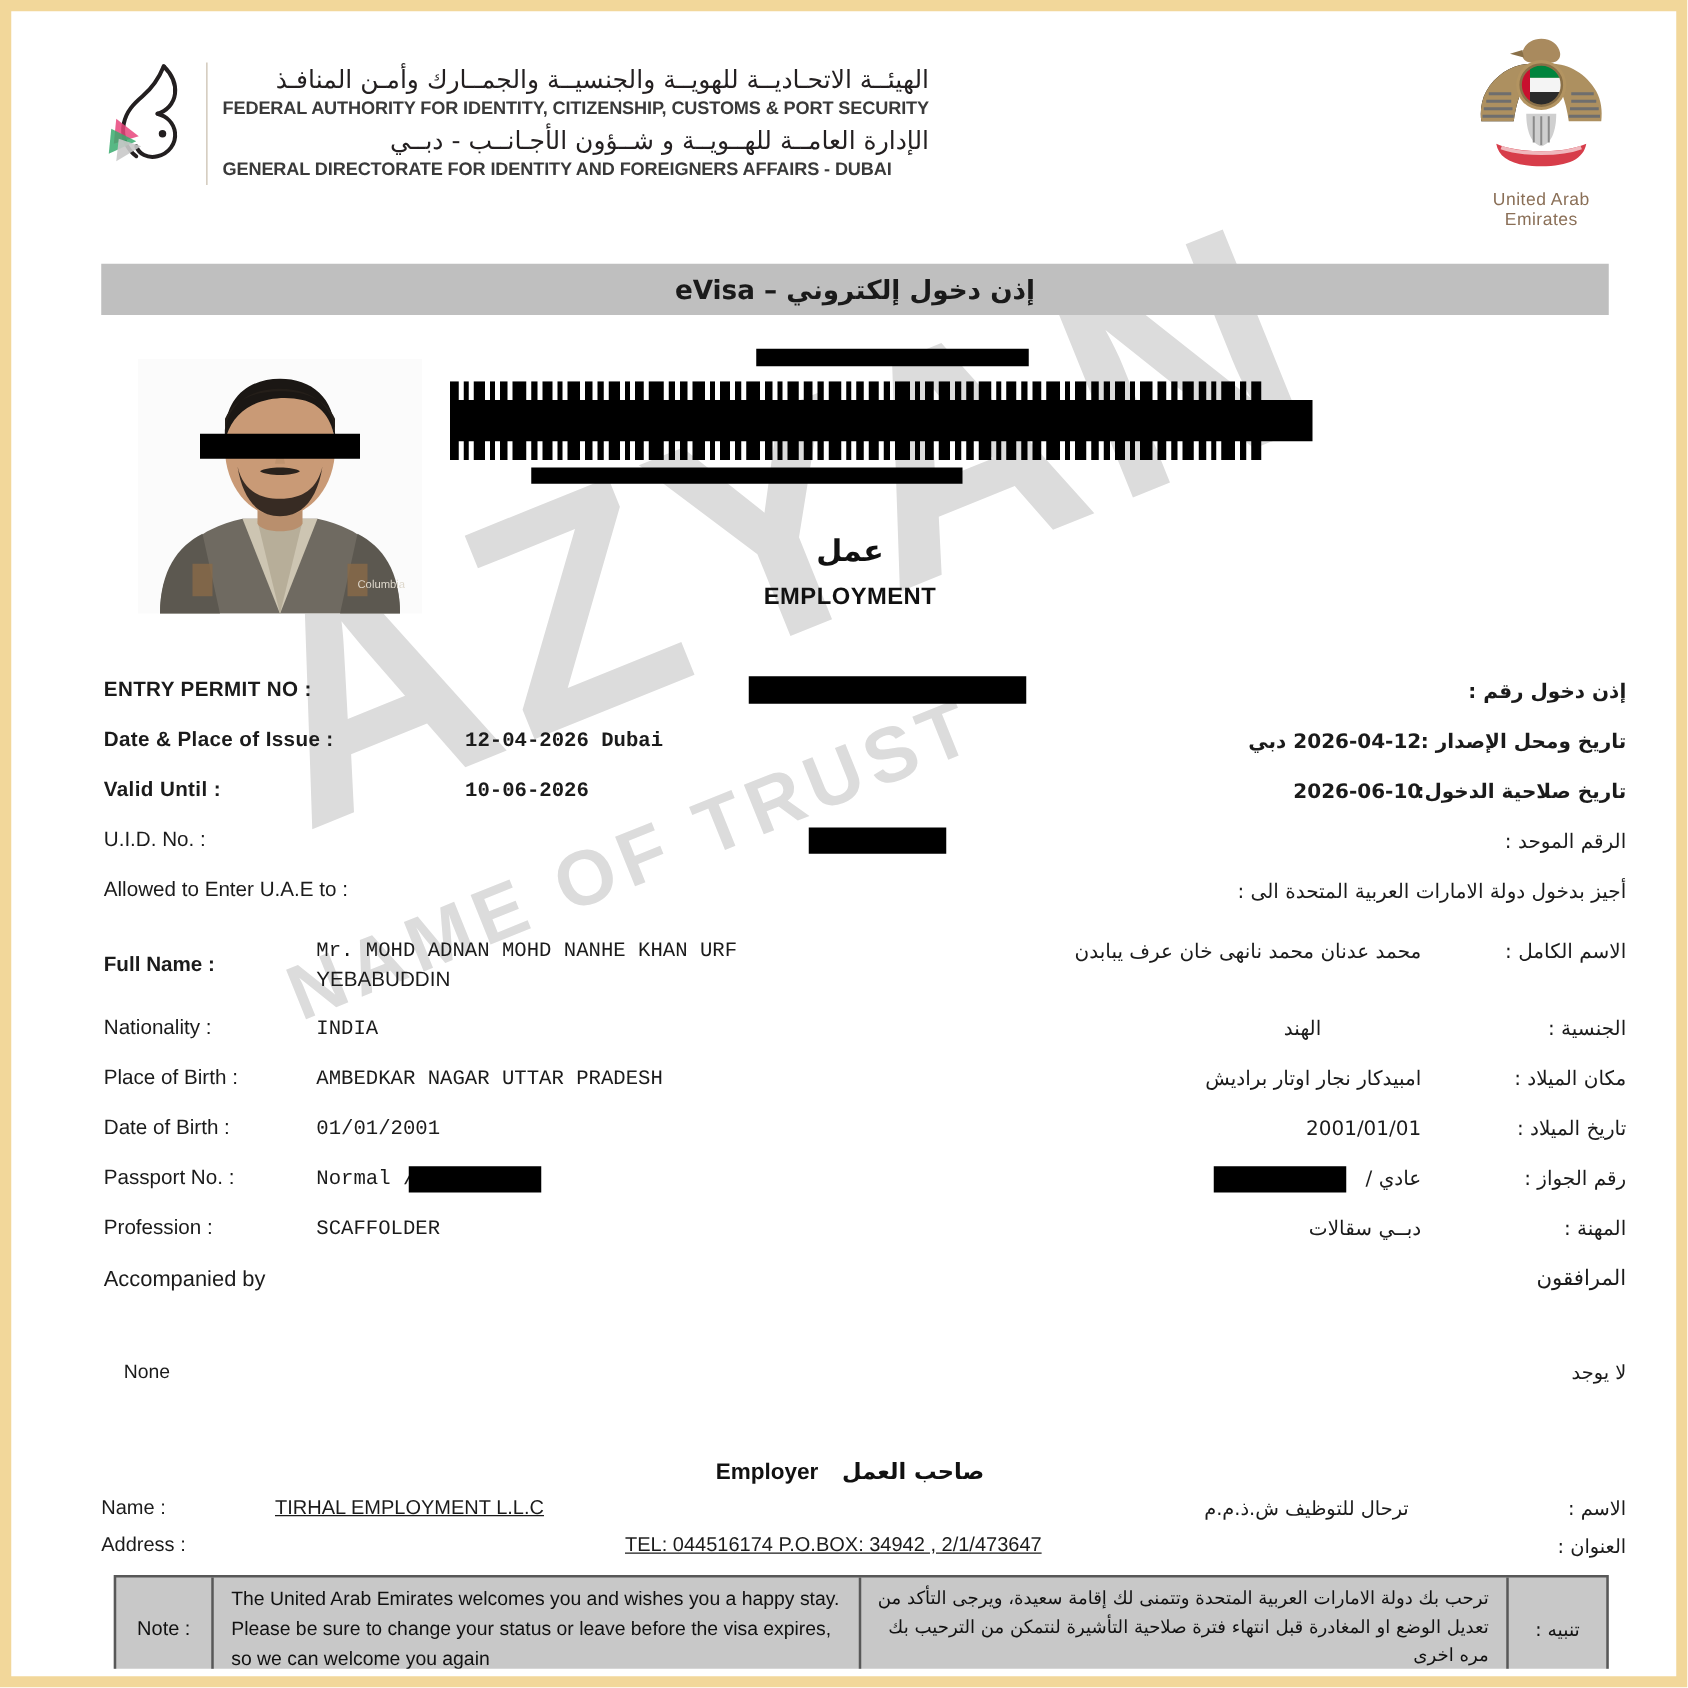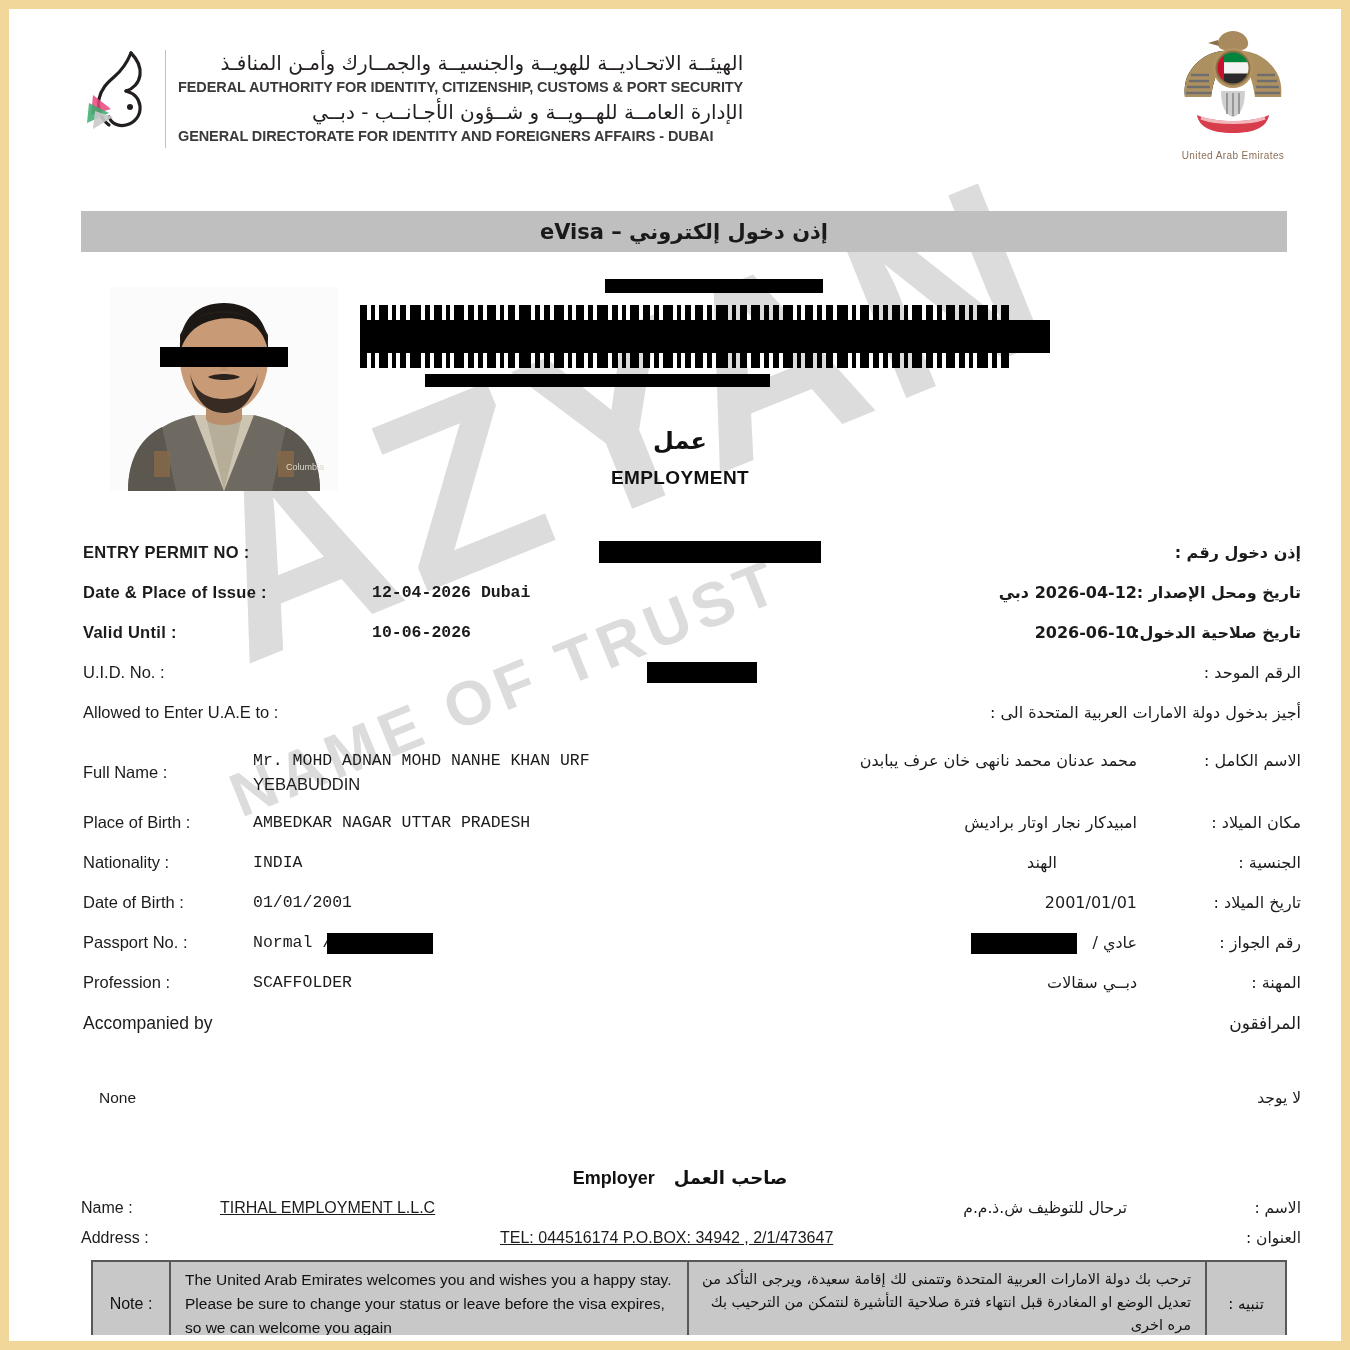--- a/index.html
+++ b/index.html
@@ -117,21 +117,21 @@
 
   .emblem {
     position: absolute;
     right: 42px;
     top: 10px;
     width: 120px;
     text-align: center;
   }
   .emblem-cap {
     font-family: "Liberation Sans", sans-serif;
-    font-size: 10px;
+    font-size: 14px;
     color: #8a6f57;
     letter-spacing: 0.4px;
     margin-top: 1px;
   }
 
   
   .title-band {
     position: absolute;
     left: 66px;
     top: 196px;
@@ -734,39 +734,39 @@
           <span class="redact" style="left:632px; top:-1px; width:110px; height:21px;"></span>
           <span class="lbl-ar">الرقم الموحد :</span>
         </div>
 
         <div class="row">
           <span class="lbl-en">Allowed to Enter U.A.E to :</span>
           <span class="lbl-ar">أجيز بدخول دولة الامارات العربية المتحدة الى :</span>
         </div>
 
         <div class="row" style="height:62px; margin-top:8px;">
-          <span class="lbl-en" style="top:12px;">Full  Name :</span>
+          <span class="lbl-en" style="top:12px;font-weight:bold;">Full  Name :</span>
           <span class="val-en">Mr. MOHD ADNAN MOHD NANHE KHAN URF</span>
           <span class="name-second">YEBABUDDIN</span>
           <span class="val-ar" style="right:208px;">محمد عدنان محمد نانهى خان عرف يبابدن</span>
           <span class="lbl-ar">الاسم الكامل :</span>
         </div>
 
         <div class="row">
+          <span class="lbl-en">Nationality :</span>
+          <span class="val-en">INDIA</span>
+          <span class="val-ar" style="right:288px;">الهند</span>
+          <span class="lbl-ar">الجنسية :</span>
+        </div>
+
+        <div class="row">
           <span class="lbl-en">Place of Birth :</span>
           <span class="val-en">AMBEDKAR NAGAR UTTAR PRADESH</span>
           <span class="val-ar" style="right:208px;">امبيدكار نجار اوتار براديش</span>
           <span class="lbl-ar">مكان الميلاد :</span>
-        </div>
-
-        <div class="row">
-          <span class="lbl-en">Nationality :</span>
-          <span class="val-en">INDIA</span>
-          <span class="val-ar" style="right:288px;">الهند</span>
-          <span class="lbl-ar">الجنسية :</span>
         </div>
 
         <div class="row">
           <span class="lbl-en">Date of Birth :</span>
           <span class="val-en">01/01/2001</span>
           <span class="val-ar" style="right:208px;">2001/01/01</span>
           <span class="lbl-ar">تاريخ الميلاد :</span>
         </div>
 
         <div class="row">

